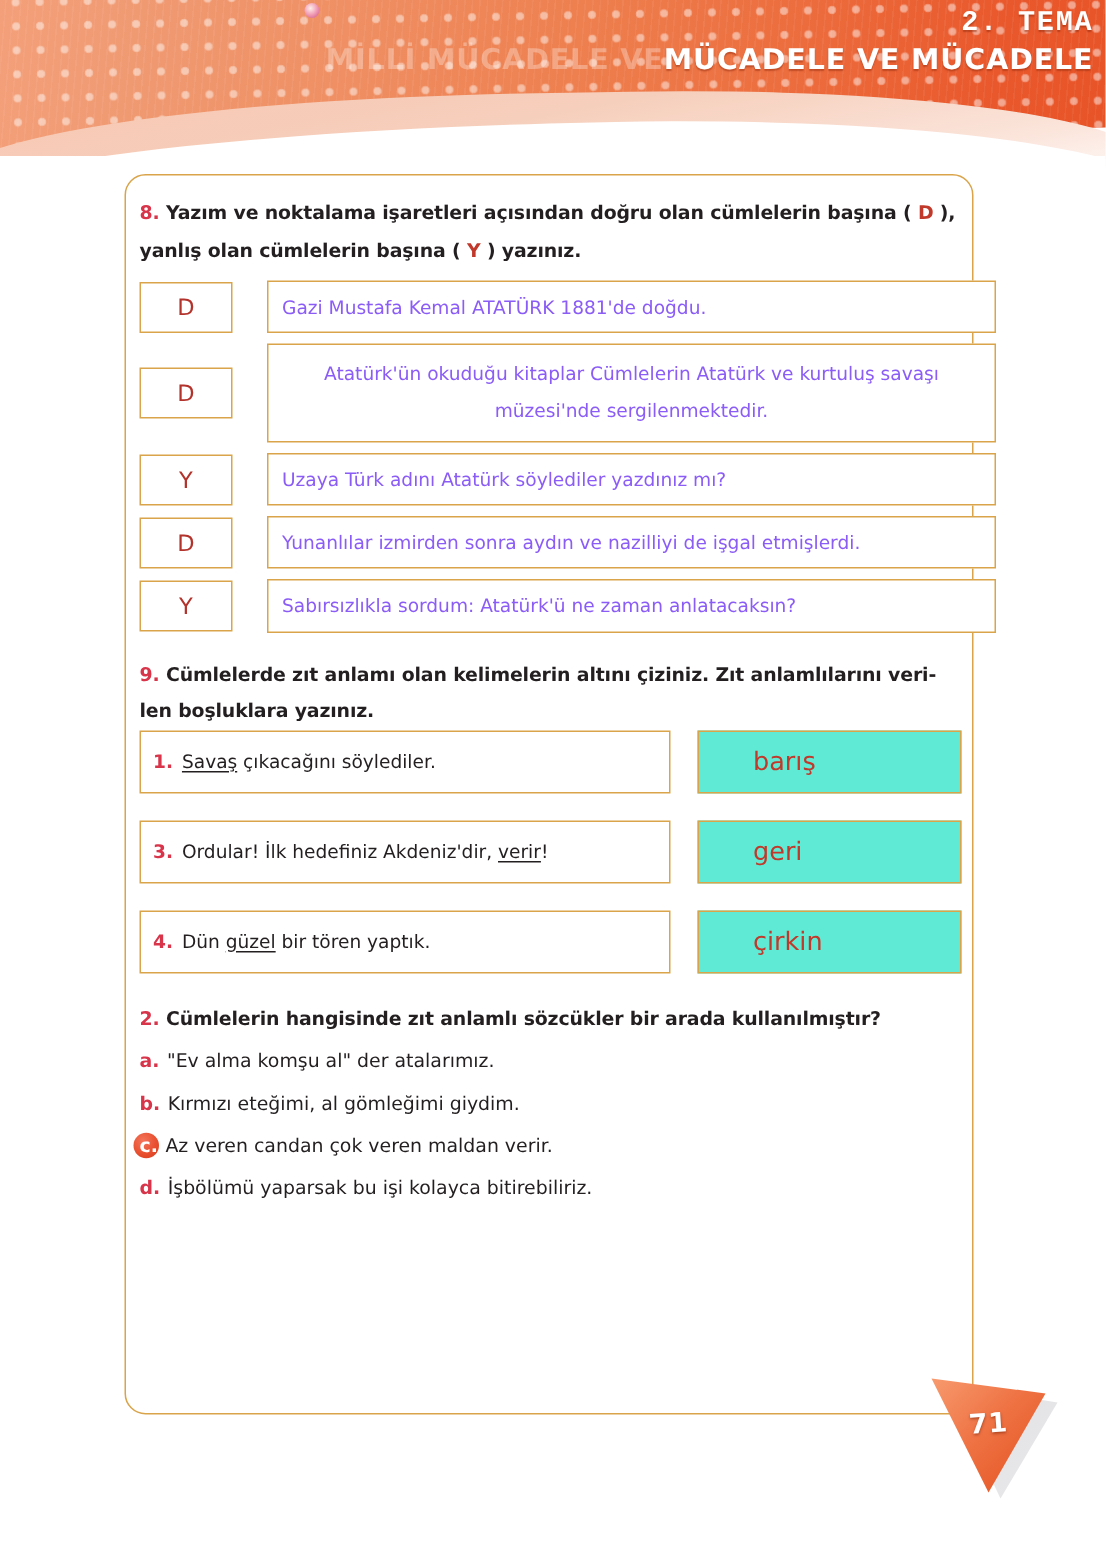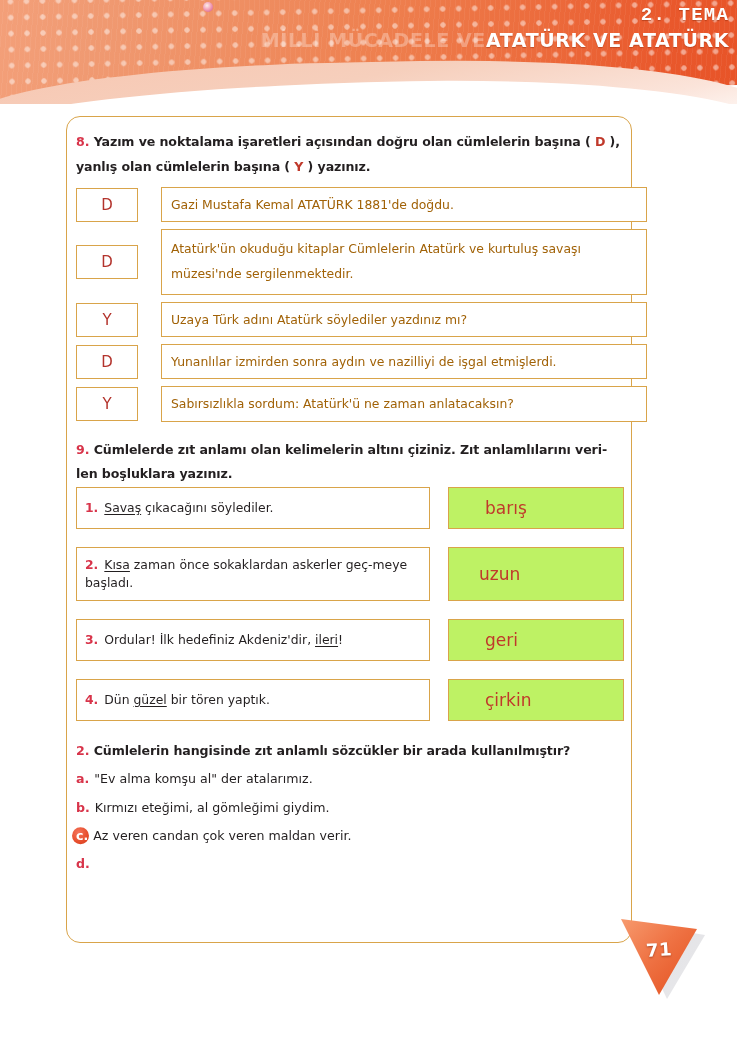--- a/index.html
+++ b/index.html
@@ -138,21 +138,21 @@
     width: 10px; height: 10px;
     border-radius: 50%;
     background: radial-gradient(circle at 40% 35%, #ffffff 0%, #f3a6c8 45%, #c8428a 100%);
     opacity: 0.85;
     z-index: 7;
   }
 
   
   .panel {
     position: absolute;
-    left: 66px;
+    left: 83px;
     top: 116px;
     width: 566px;
     height: 827px;
     border: 1.6px solid #d9a44a;
     border-radius: 14px;
     background: #ffffff;
     box-sizing: border-box;
   }
   .panel-inner {
     position: absolute;
@@ -208,25 +208,26 @@
   }
   .dy-spacer { width: 23px; min-width: 23px; }
   .sent-box {
     flex: 1;
     border: 1.4px solid #d9a44a;
     background: #ffffff;
     box-sizing: border-box;
     padding: 7px 9px;
     font-family: "DejaVu Sans", sans-serif;
     font-size: 12.4px;
-    color: #a16207;
+    color: #8b5cf6;
     line-height: 1.55;
     min-height: 34px;
     display: flex;
     align-items: center;
+    text-align: center;
   }
   .sent-box.tall {
     min-height: 62px;
     line-height: 2.0;
     align-items: center;
   }
   .q8-row.tall .dy-box { align-self: center; }
   .sent-box.overflow-r { margin-right: -14px; }
 
   
@@ -250,21 +251,21 @@
     line-height: 1.45;
     display: flex;
     align-items: center;
     min-height: 42px;
   }
   .q9-sent .q-num { margin-right: 2px; }
   .q9-gap { width: 18px; min-width: 18px; }
   .q9-ans {
     flex: 1;
     border: 1.4px solid #d9a44a;
-    background: #bef264;
+    background: #5eead4;
     box-sizing: border-box;
     display: flex;
     align-items: center;
     padding-left: 36px;
     font-family: "DejaVu Sans", sans-serif;
     font-size: 17px;
     color: #c0392b;
     min-height: 42px;
   }
   .q9-row.r1 .q9-ans { padding-left: 36px; }
@@ -342,21 +343,21 @@
   <div class="header-band"></div>
   <div class="header-dots"></div>
   <div class="header-streaks"></div>
   <div class="header-wave-pale"></div>
   <div class="header-wave-white"></div>
   <div class="header-mask-bottom"></div>
   <div class="corner-mark"></div>
 
   <div class="header-title-wrap">
     <div class="theme-no">2. TEMA</div>
-    <div class="theme-title"><span class="faded">MİLLİ MÜCADELE VE</span><span>ATATÜRK VE ATATÜRK</span></div>
+    <div class="theme-title"><span class="faded">MİLLİ MÜCADELE VE</span><span>MÜCADELE VE MÜCADELE</span></div>
   </div>
 </div>
 
 <div class="panel">
   <div class="panel-inner">
 
     <div class="q-head q8-head"><span class="q-num">8.</span><span> Yazım ve noktalama işaretleri açısından doğru olan cümlelerin başına ( </span><span class="mark-d">D</span><span> ),</span><br><span>yanlış olan cümlelerin başına ( </span><span class="mark-y">Y</span><span> ) yazınız.</span></div>
 
     <div class="q8-rows">
 
@@ -397,31 +398,24 @@
     <div class="q9-rows">
 
       <div class="q9-row r1">
         <div class="q9-sent">
             <span><span class="q-num">1.</span><span> </span><span class="u">Savaş</span><span> çıkacağını söylediler.</span></span>
           </div>
         <div class="q9-gap"></div>
         <div class="q9-ans">barış</div>
       </div>
 
-      <div class="q9-row r2">
-        <div class="q9-sent">
-            <span><span class="q-num">2.</span><span> </span><span class="u">Kısa</span><span> zaman önce sokaklardan askerler geç-meye başladı.</span></span>
-          </div>
-        <div class="q9-gap"></div>
-        <div class="q9-ans">uzun</div>
-      </div>
 
       <div class="q9-row r3">
         <div class="q9-sent">
-            <span><span class="q-num">3.</span><span> Ordular! İlk hedefiniz Akdeniz'dir, </span><span class="u">ileri</span><span>!</span></span>
+            <span><span class="q-num">3.</span><span> Ordular! İlk hedefiniz Akdeniz'dir, </span><span class="u">verir</span><span>!</span></span>
           </div>
         <div class="q9-gap"></div>
         <div class="q9-ans">geri</div>
       </div>
 
       <div class="q9-row r4">
         <div class="q9-sent">
             <span><span class="q-num">4.</span><span> Dün </span><span class="u">güzel</span><span> bir tören yaptık.</span></span>
           </div>
         <div class="q9-gap"></div>
@@ -444,20 +438,21 @@
         <span>Kırmızı eteğimi, al gömleğimi giydim.</span>
       </div>
 
       <div class="q10-opt">
         <span class="opt-letter circled"><span>c.</span></span>
         <span>Az veren candan çok veren maldan verir.</span>
       </div>
 
       <div class="q10-opt">
         <span class="opt-letter"><span>d.</span></span>
+        <span>İşbölümü yaparsak bu işi kolayca bitirebiliriz.</span>
       </div>
 
     </div>
 
   </div>
 </div>
 
 <div class="pagenum">
   <svg width="92" height="92" viewBox="0 0 92 92">
     <defs>

